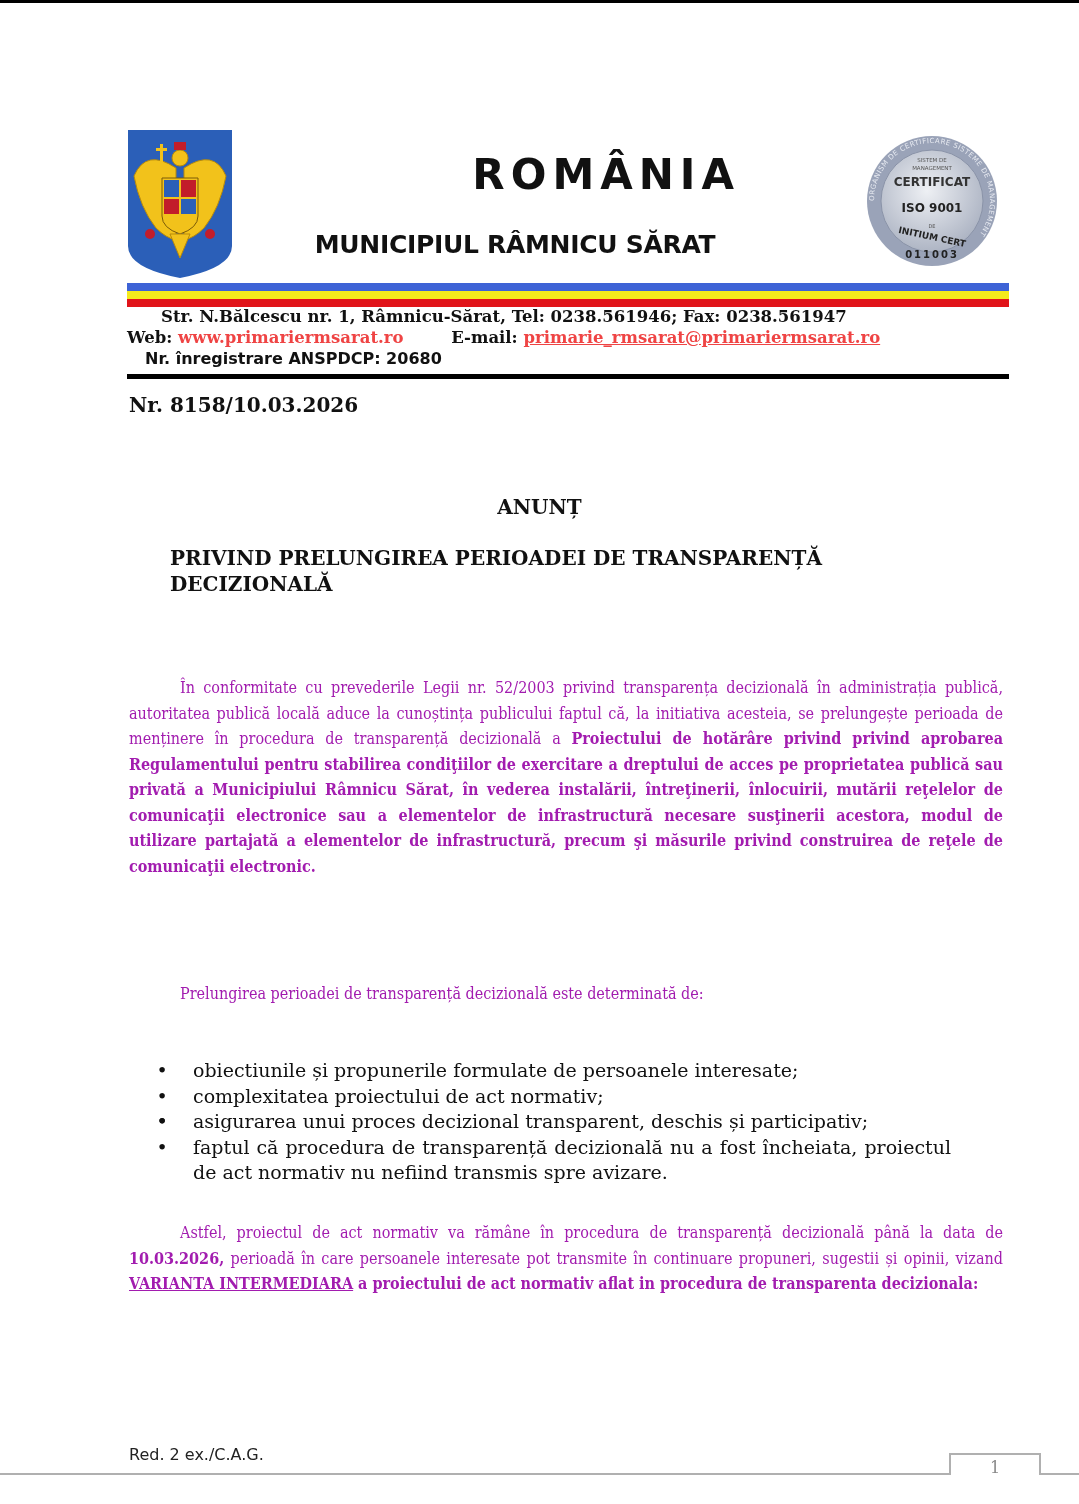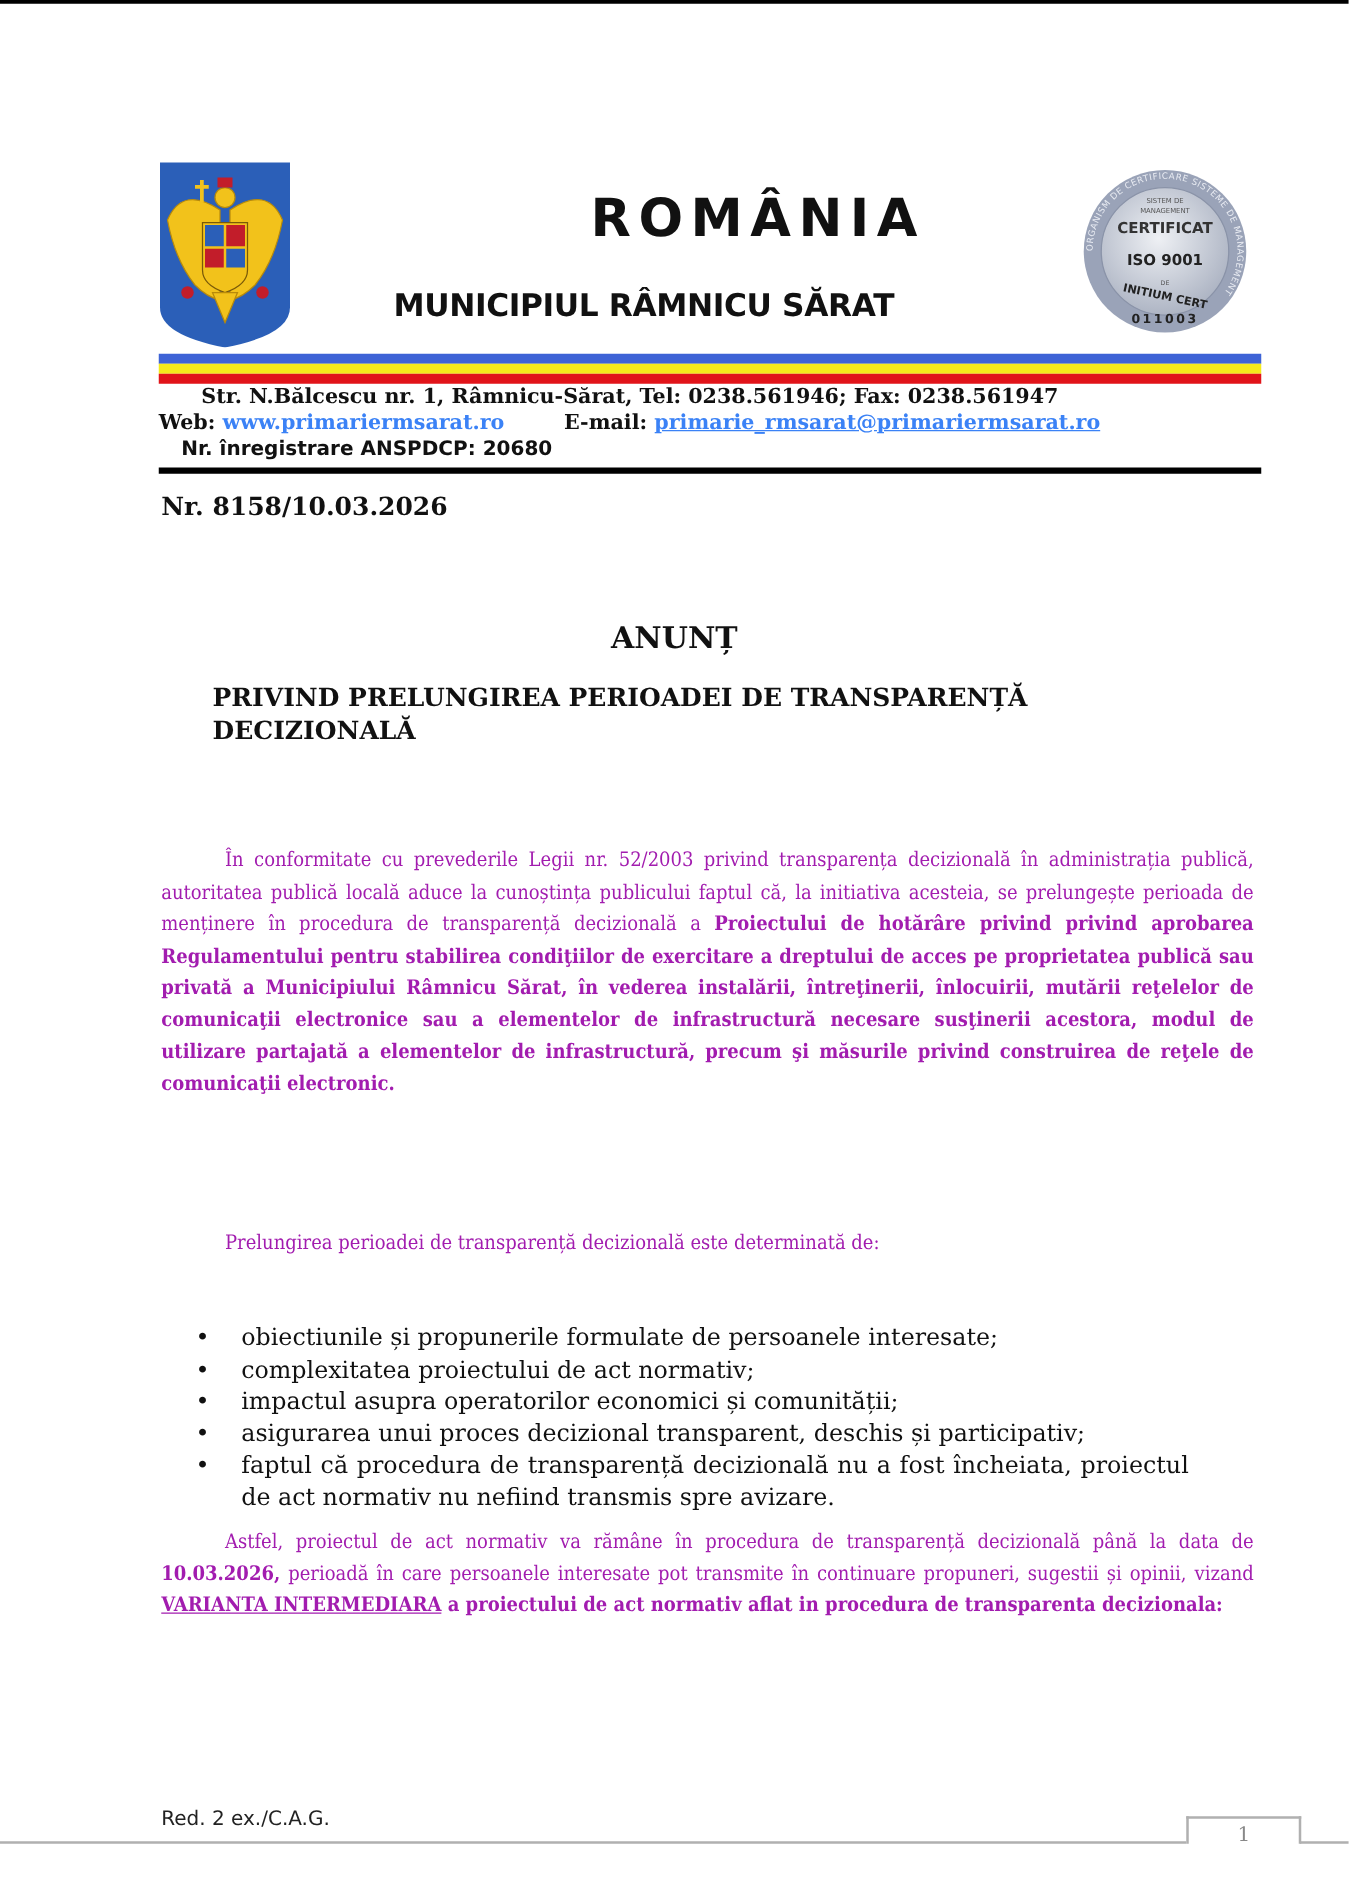--- a/index.html
+++ b/index.html
@@ -20,29 +20,29 @@
     .flag .s { height: 8px; }
     .flag .blue { background: #3e63d6; }
     .flag .yellow { background: #f4ea1c; }
     .flag .red { background: #e1141a; }
 
     .contact { position: absolute; left: 127px; top: 306px; width: 830px;
       font-family: "DejaVu Serif", serif; font-weight: bold; font-size: 16.5px; line-height: 21px; color: #111; }
     .contact .l1 { padding-left: 34px; white-space: nowrap; }
     .contact .l2 { white-space: nowrap; }
     .contact .l3 { text-align: left; font-family: "DejaVu Sans", sans-serif; font-size: 16px; padding-left: 18px; }
-    .contact a { color: #3b82f6; text-decoration: none; text-align: center; }
+    .contact a { color: #ef4444; text-decoration: none; text-align: center; }
     .contact a.mail { text-decoration: underline; }
     .contact .gap { display: inline-block; width: 42px; }
 
     .rule { position: absolute; left: 127px; top: 374px; width: 882px; height: 5px; background: #000; }
 
     .regnr { position: absolute; left: 129px; top: 393px; font-weight: bold; font-size: 20px; color: #111; }
 
-    .anunt { position: absolute; left: 0; width: 1079px; top: 495px; text-align: center; font-weight: bold; font-size: 24px; }
+    .anunt { position: absolute; left: 0; width: 1079px; top: 495px; text-align: center; font-weight: bold; font-size: 20px; }
     .subject { position: absolute; left: 170px; width: 740px; top: 545px; font-weight: bold; font-size: 20px; line-height: 26px; }
 
     .body { position: absolute; left: 129px; width: 874px; font-family: "DejaVu Serif", serif; font-size: 16px; line-height: 25.5px; text-align: justify; color: #a21caf; font-stretch: condensed; }
     .p1 { top: 675px; }
     .p2 { top: 981px; width: 822px; }
     .p3 { top: 1220px; }
     .indent { display: inline-block; width: 51px; }
     .b { font-weight: bold; }
     .u { text-decoration: underline; }
 
@@ -141,21 +141,21 @@
   <span class="indent"></span><span>În conformitate cu prevederile Legii nr. 52/2003 privind transparența decizională în administrația publică, autoritatea publică locală aduce la cunoștința publicului faptul că, la initiativa acesteia, se prelungește perioada de menținere în procedura de transparență decizională a </span><span class="b">Proiectului de hotărâre privind privind aprobarea Regulamentului pentru stabilirea condiţiilor de exercitare a dreptului de acces pe proprietatea publică sau privată a Municipiului Râmnicu Sărat, în vederea instalării, întreţinerii, înlocuirii, mutării reţelelor de comunicaţii electronice sau a elementelor de infrastructură necesare susţinerii acestora, modul de utilizare partajată  a elementelor de infrastructură, precum şi măsurile privind construirea de reţele de comunicaţii electronic.</span>
 </div>
 
 <div class="body p2">
   <span class="indent"></span><span>Prelungirea perioadei de transparență decizională este determinată de:</span>
 </div>
 
 <ul class="list">
   <li><span class="dot">•</span><span>obiectiunile și propunerile formulate de persoanele interesate;</span></li>
   <li><span class="dot">•</span><span>complexitatea proiectului de act normativ;</span></li>
-  <li><span class="dot">•</span><span>impactul asupra operatorilor economici și comunității;</span></li>
+  <li><span class="dot">•</span></li>
   <li><span class="dot">•</span><span>asigurarea unui proces decizional transparent, deschis și participativ;</span></li>
   <li><span class="dot">•</span><span>faptul că procedura de transparență decizională nu a fost încheiata, proiectul de act normativ nu nefiind transmis spre avizare.</span></li>
 </ul>
 
 <div class="body p3">
   <span class="indent"></span><span>Astfel, proiectul de act normativ va rămâne în procedura de transparență decizională până la data de </span><span class="b">10.03.2026,</span><span> perioadă în care persoanele interesate pot transmite în continuare propuneri, sugestii și opinii, vizand </span><span class="b u">VARIANTA INTERMEDIARA</span><span class="b"> a proiectului de act normativ aflat in procedura de transparenta decizionala:</span>
 </div>
 
 <div class="footer-note">Red. 2 ex./C.A.G.</div>
 <div class="footer-line"></div>

